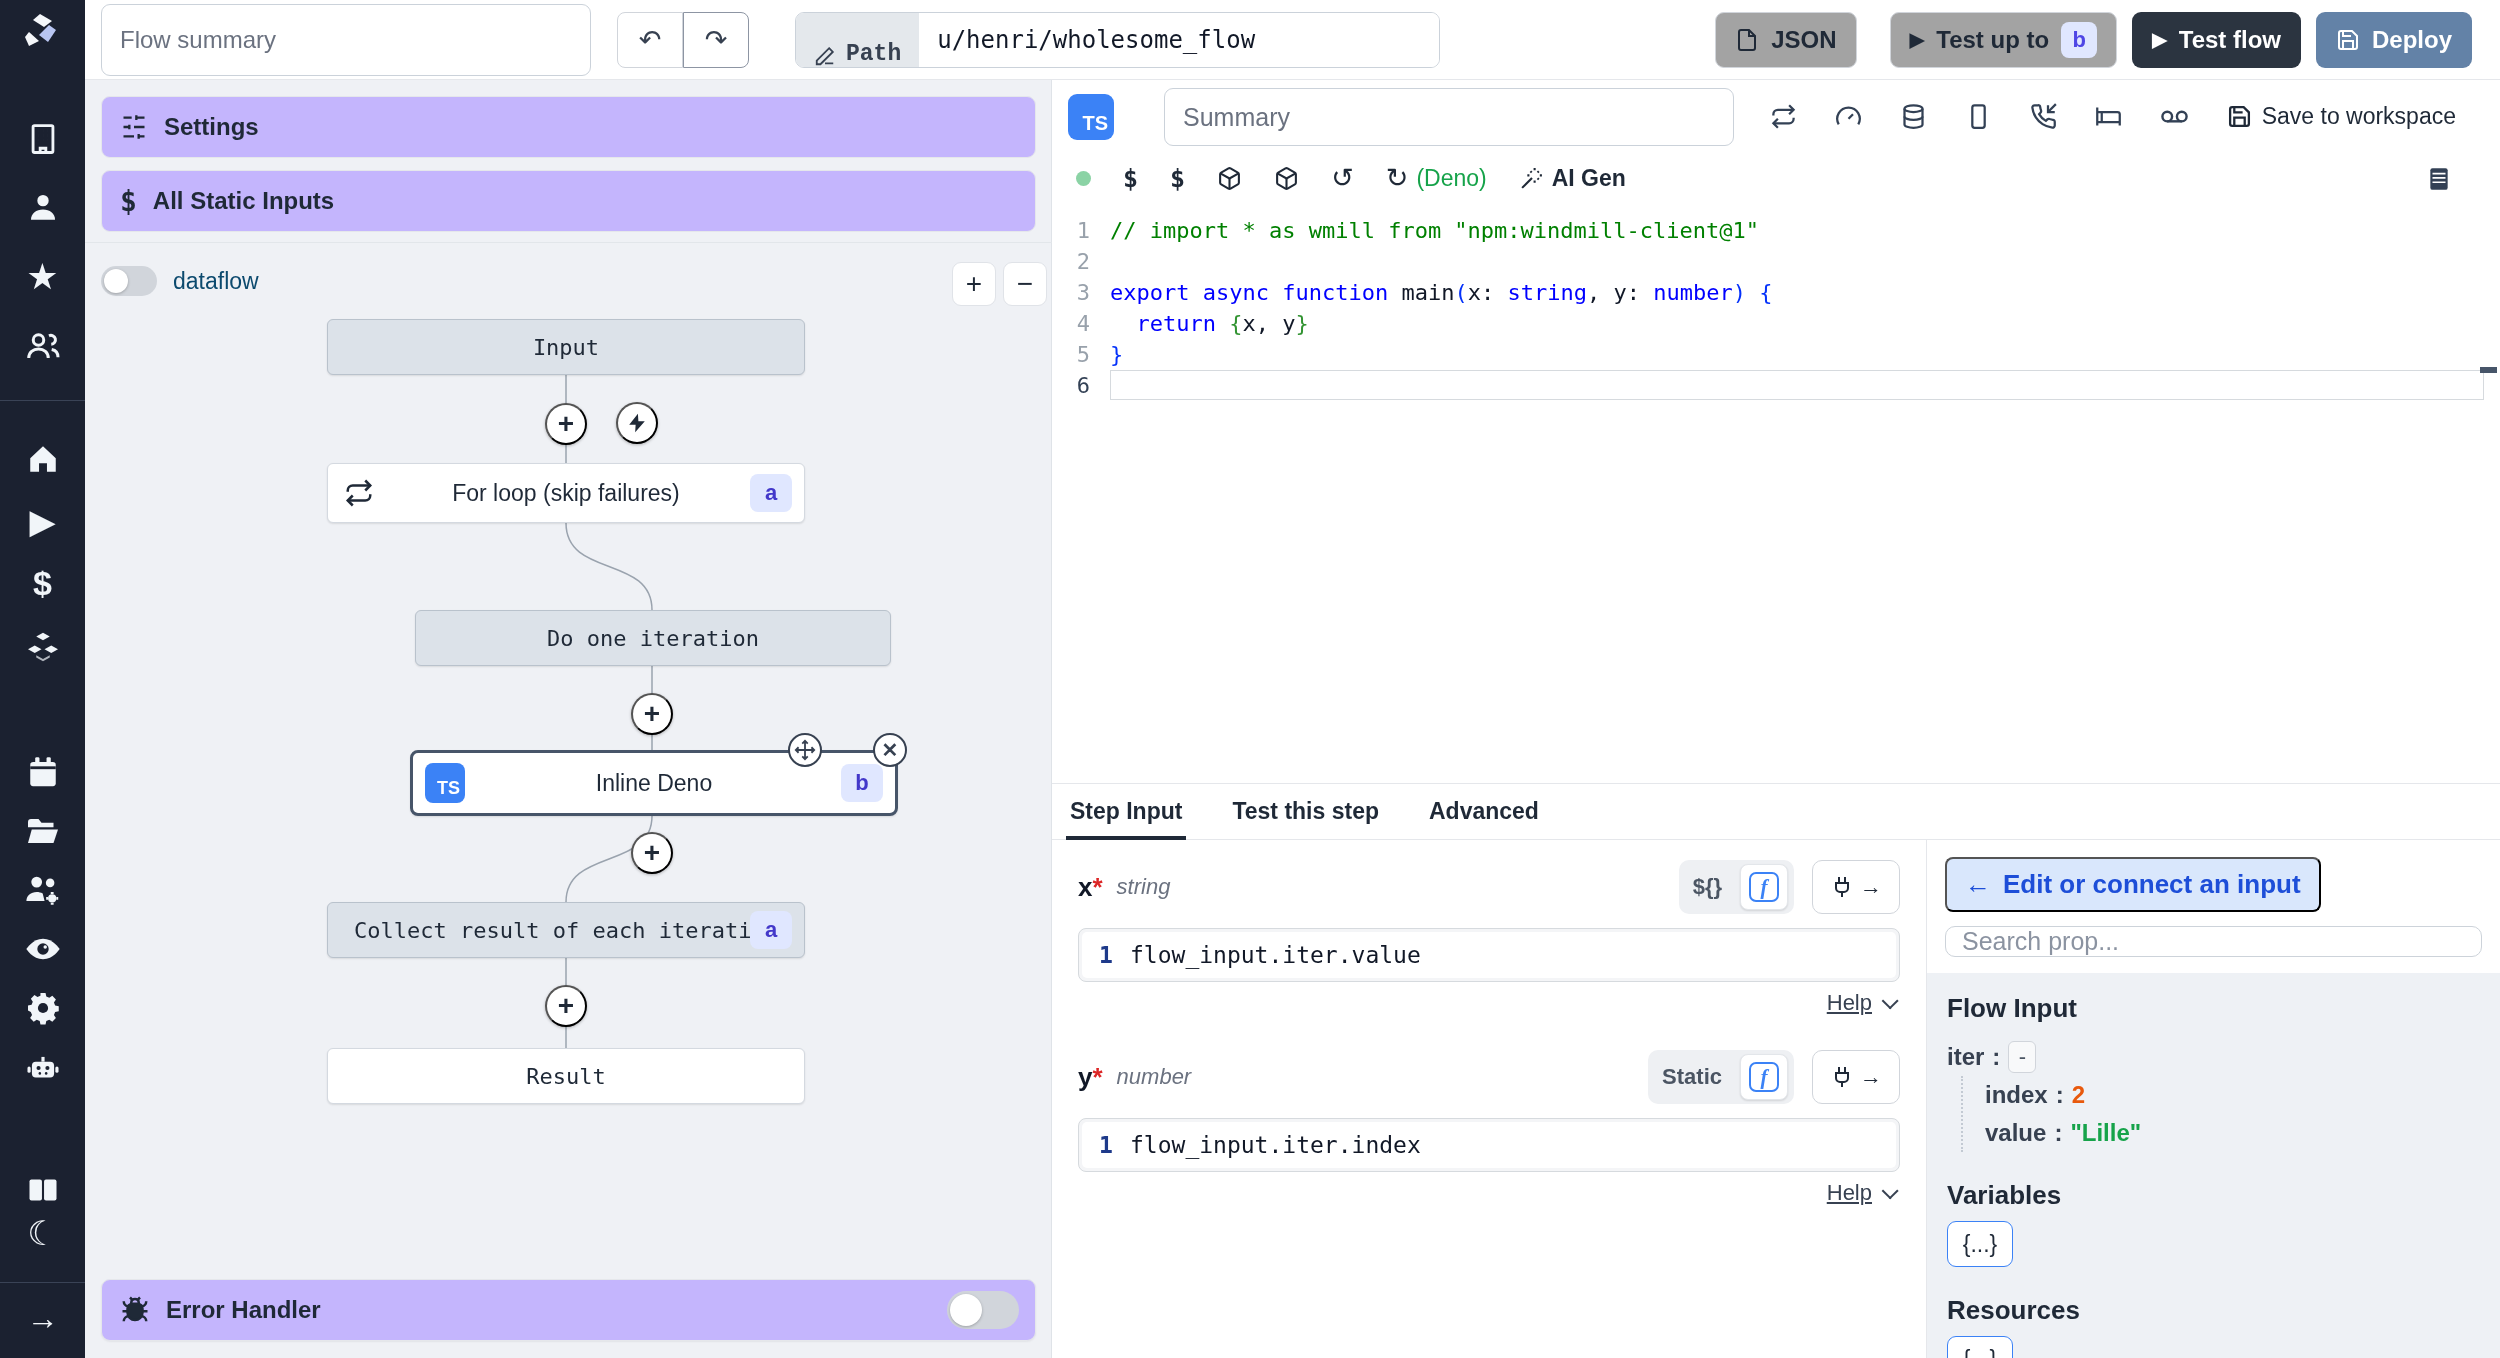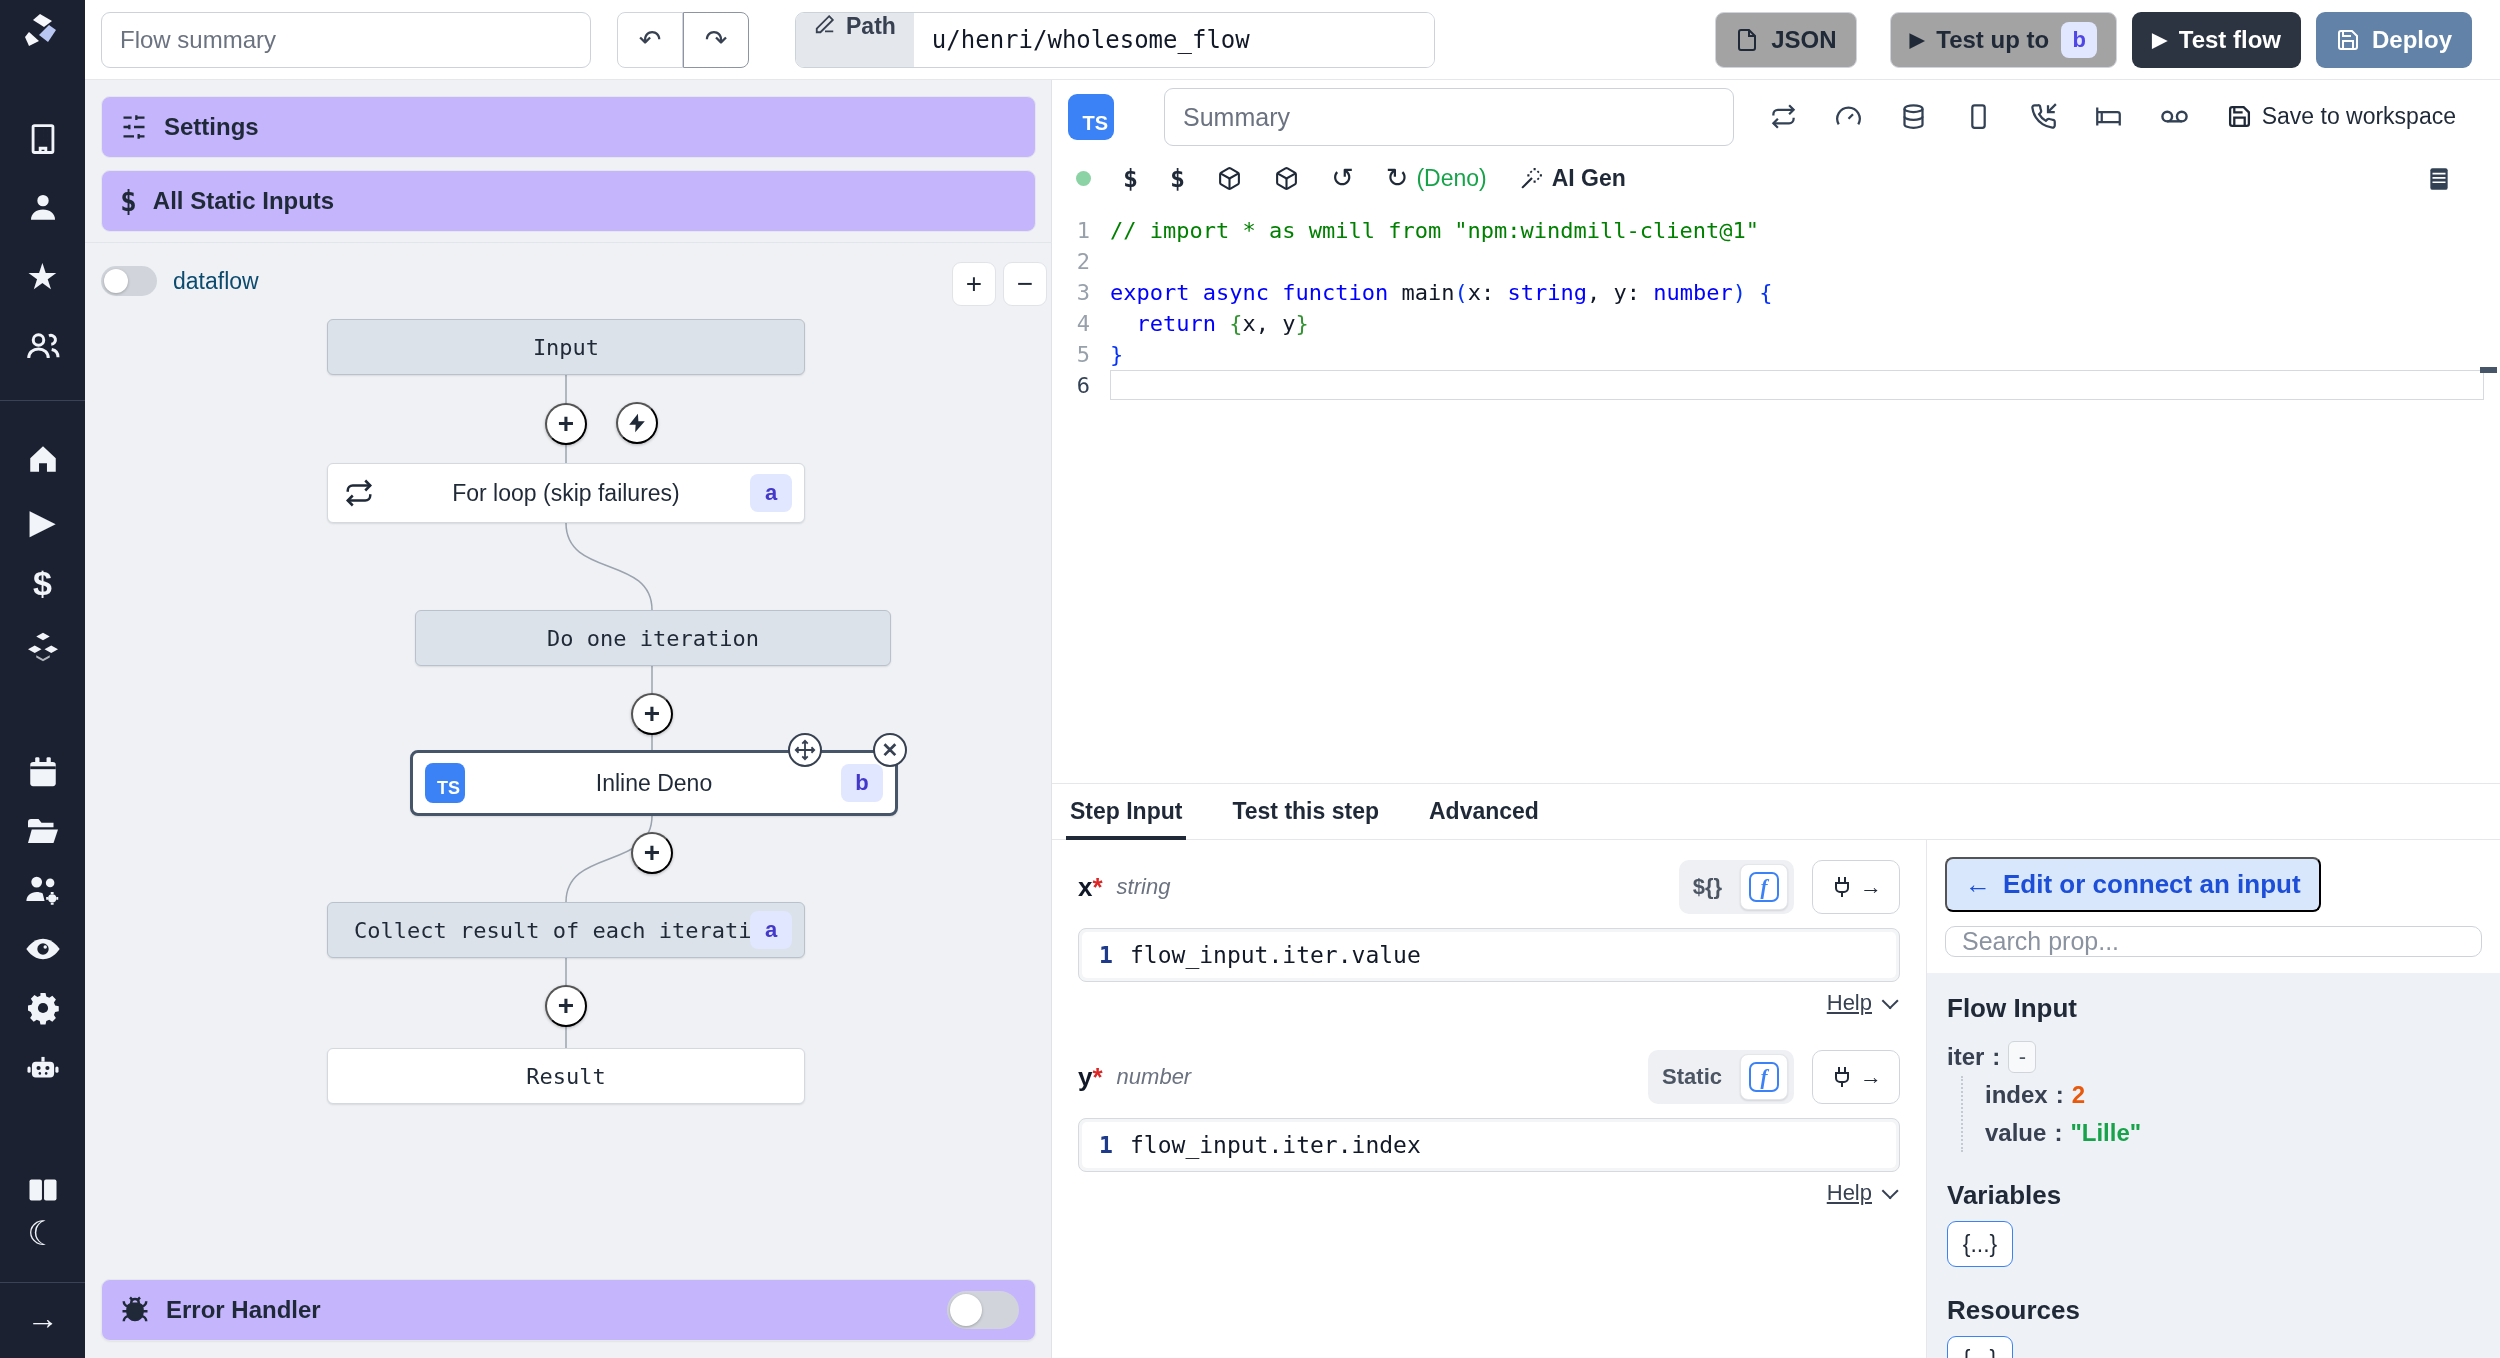--- a/index.html
+++ b/index.html
@@ -7,28 +7,28 @@
   body { font-family:"Liberation Sans",sans-serif; background:#fff; position:relative; overflow:hidden; color:#1f2937; }
 
   
   .rail { position:absolute; left:0; top:0; width:85px; height:1358px; background:#1b2130; z-index:30; }
   .rail .ric { position:absolute; left:0; width:85px; display:flex; justify-content:center; align-items:center; height:40px; color:#f1f5f9; }
   .rail .glyph { font-size:32px; line-height:1; color:#f1f5f9; }
   .rail .rdiv { position:absolute; left:0; width:85px; height:1px; background:#3a4356; }
 
   
   .topbar { position:absolute; left:85px; top:0; width:2415px; height:80px; background:#fff; border-bottom:1px solid #e5e7eb; display:flex; align-items:center; z-index:20; }
-  .summary-input { margin-left:16px; width:490px; height:56px; border:1px solid #cbd2da; border-radius:9px; padding:12px 18px; font-size:24px; color:#374151; outline:none; }
+  .summary-input { margin-left:16px; width:490px; height:72px; border:1px solid #cbd2da; border-radius:9px; padding:12px 18px; font-size:24px; color:#374151; outline:none; }
   .summary-input::placeholder { color:#6b7280; }
   .seg { margin-left:26px; display:flex; }
   .seg button { width:66px; height:56px; background:#fff; border:1px solid #d1d5db; font-size:27px; color:#374151; cursor:pointer; }
   .seg button:first-child { border-radius:8px 0 0 8px; }
   .seg button:last-child  { border-radius:0 8px 8px 0; border-color:#8d95a3; }
   .pathgrp { margin-left:46px; display:flex; height:56px; border:1px solid #cbd2da; border-radius:9px; overflow:hidden; }
-  .pathchip { background:#e4e8ec; display:flex; align-items:flex-start; gap:10px; padding:0 18px; font-weight:600; font-size:23px; color:#374151; }
+  .pathchip { background:#e4e8ec; display:flex; align-items:flex-end; gap:10px; padding:0 18px; font-weight:600; font-size:23px; color:#374151;font-family:Liberation Mono, monospace; }
   .pathval { width:520px; border:none; outline:none; padding:0 18px; font-family:"DejaVu Sans Mono",monospace; font-size:24px; color:#111827; }
   .rightbtns { margin-left:auto; margin-right:28px; display:flex; align-items:center; gap:15px; }
   .btn { height:56px; border-radius:9px; display:flex; align-items:center; gap:12px; padding:0 19px; font-size:24px; font-weight:700; cursor:pointer; border:1px solid transparent; }
   .btn.ghost { background:#a3a3a3; border-color:#d1d5db; color:#1f2937; }
   .btn.dark  { background:#2b3440; color:#fff; }
   .btn.blue  { background:#6382a7; color:#fff; }
   .btn .play { font-size:19px; }
   .badge-b { width:36px; height:36px; border-radius:8px; background:#e0e7ff; color:#4f46e5; font-weight:700; font-size:22px; display:flex; align-items:center; justify-content:center; }
   .kbd { background:#e9ebef; color:#1f2937; border-radius:6px; font-family:"DejaVu Sans Mono",monospace; font-size:20px; font-weight:700; padding:4px 10px; }
   .kbd.sq { padding:4px 8px; }

